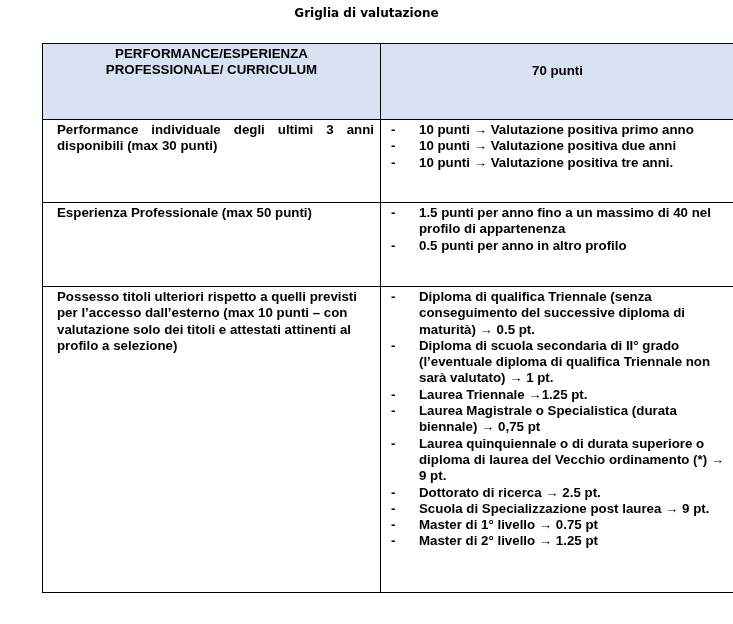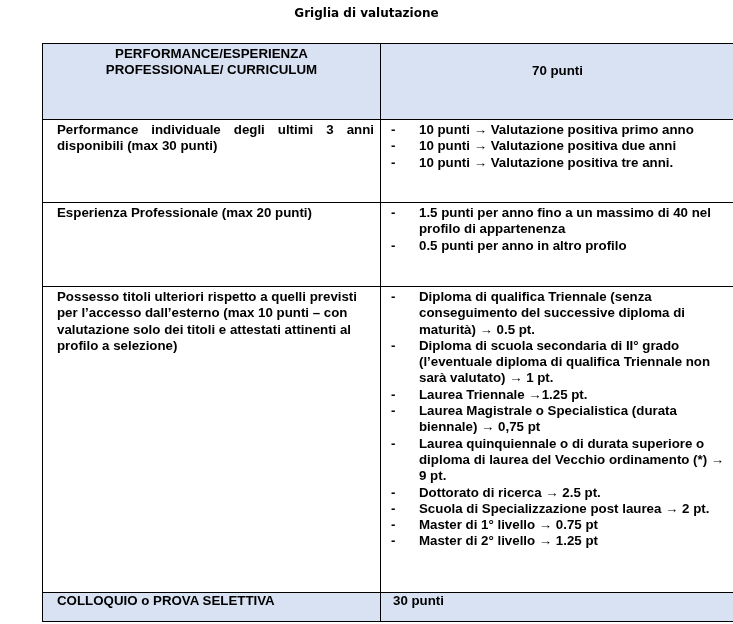--- a/index.html
+++ b/index.html
@@ -64,21 +64,21 @@
       <ul class="bl">
         <li><span class="dash">-</span><span>10 punti →  Valutazione positiva primo anno</span></li>
         <li><span class="dash">-</span><span>10 punti →  Valutazione positiva due anni</span></li>
         <li><span class="dash">-</span><span>10 punti  →  Valutazione positiva tre anni.</span></li>
       </ul>
     </td>
   </tr>
 
   <tr class="r2">
     <td>
-      <div class="left-text">Esperienza Professionale (max 20 punti)</div>
+      <div class="left-text">Esperienza Professionale (max 50 punti)</div>
     </td>
     <td>
       <ul class="bl">
         <li><span class="dash">-</span><span>1.5 punti per anno fino a un massimo di 40 nel profilo di appartenenza</span></li>
         <li><span class="dash">-</span><span>0.5 punti per anno in altro profilo</span></li>
       </ul>
     </td>
   </tr>
 
   <tr class="r3">
@@ -86,25 +86,21 @@
       <div class="left-text">Possesso titoli ulteriori rispetto a quelli previsti per l’accesso dall’esterno (max 10 punti – con valutazione solo dei titoli e attestati attinenti al profilo a selezione)</div>
     </td>
     <td>
       <ul class="bl">
         <li><span class="dash">-</span><span>Diploma di qualifica Triennale (senza conseguimento del successive diploma di maturità) → 0.5 pt.</span></li>
         <li><span class="dash">-</span><span>Diploma di scuola secondaria di II° grado (l’eventuale diploma di qualifica Triennale non sarà valutato) → 1 pt.</span></li>
         <li><span class="dash">-</span><span>Laurea Triennale →1.25 pt.</span></li>
         <li><span class="dash">-</span><span>Laurea Magistrale o Specialistica (durata biennale) → 0,75 pt</span></li>
         <li><span class="dash">-</span><span>Laurea quinquiennale o di durata superiore o diploma di laurea del Vecchio ordinamento (*) → 9 pt.</span></li>
         <li><span class="dash">-</span><span>Dottorato di ricerca → 2.5 pt.</span></li>
-        <li><span class="dash">-</span><span>Scuola di Specializzazione post laurea → 2 pt.</span></li>
+        <li><span class="dash">-</span><span>Scuola di Specializzazione post laurea → 9 pt.</span></li>
         <li><span class="dash">-</span><span>Master di 1° livello → 0.75 pt</span></li>
         <li><span class="dash">-</span><span>Master di 2° livello → 1.25 pt</span></li>
       </ul>
     </td>
   </tr>
 
-  <tr class="foot">
-    <td class="f1">COLLOQUIO o PROVA SELETTIVA</td>
-    <td class="f2">30 punti</td>
-  </tr>
 </tbody>
   </table>
 
 </body></html>

